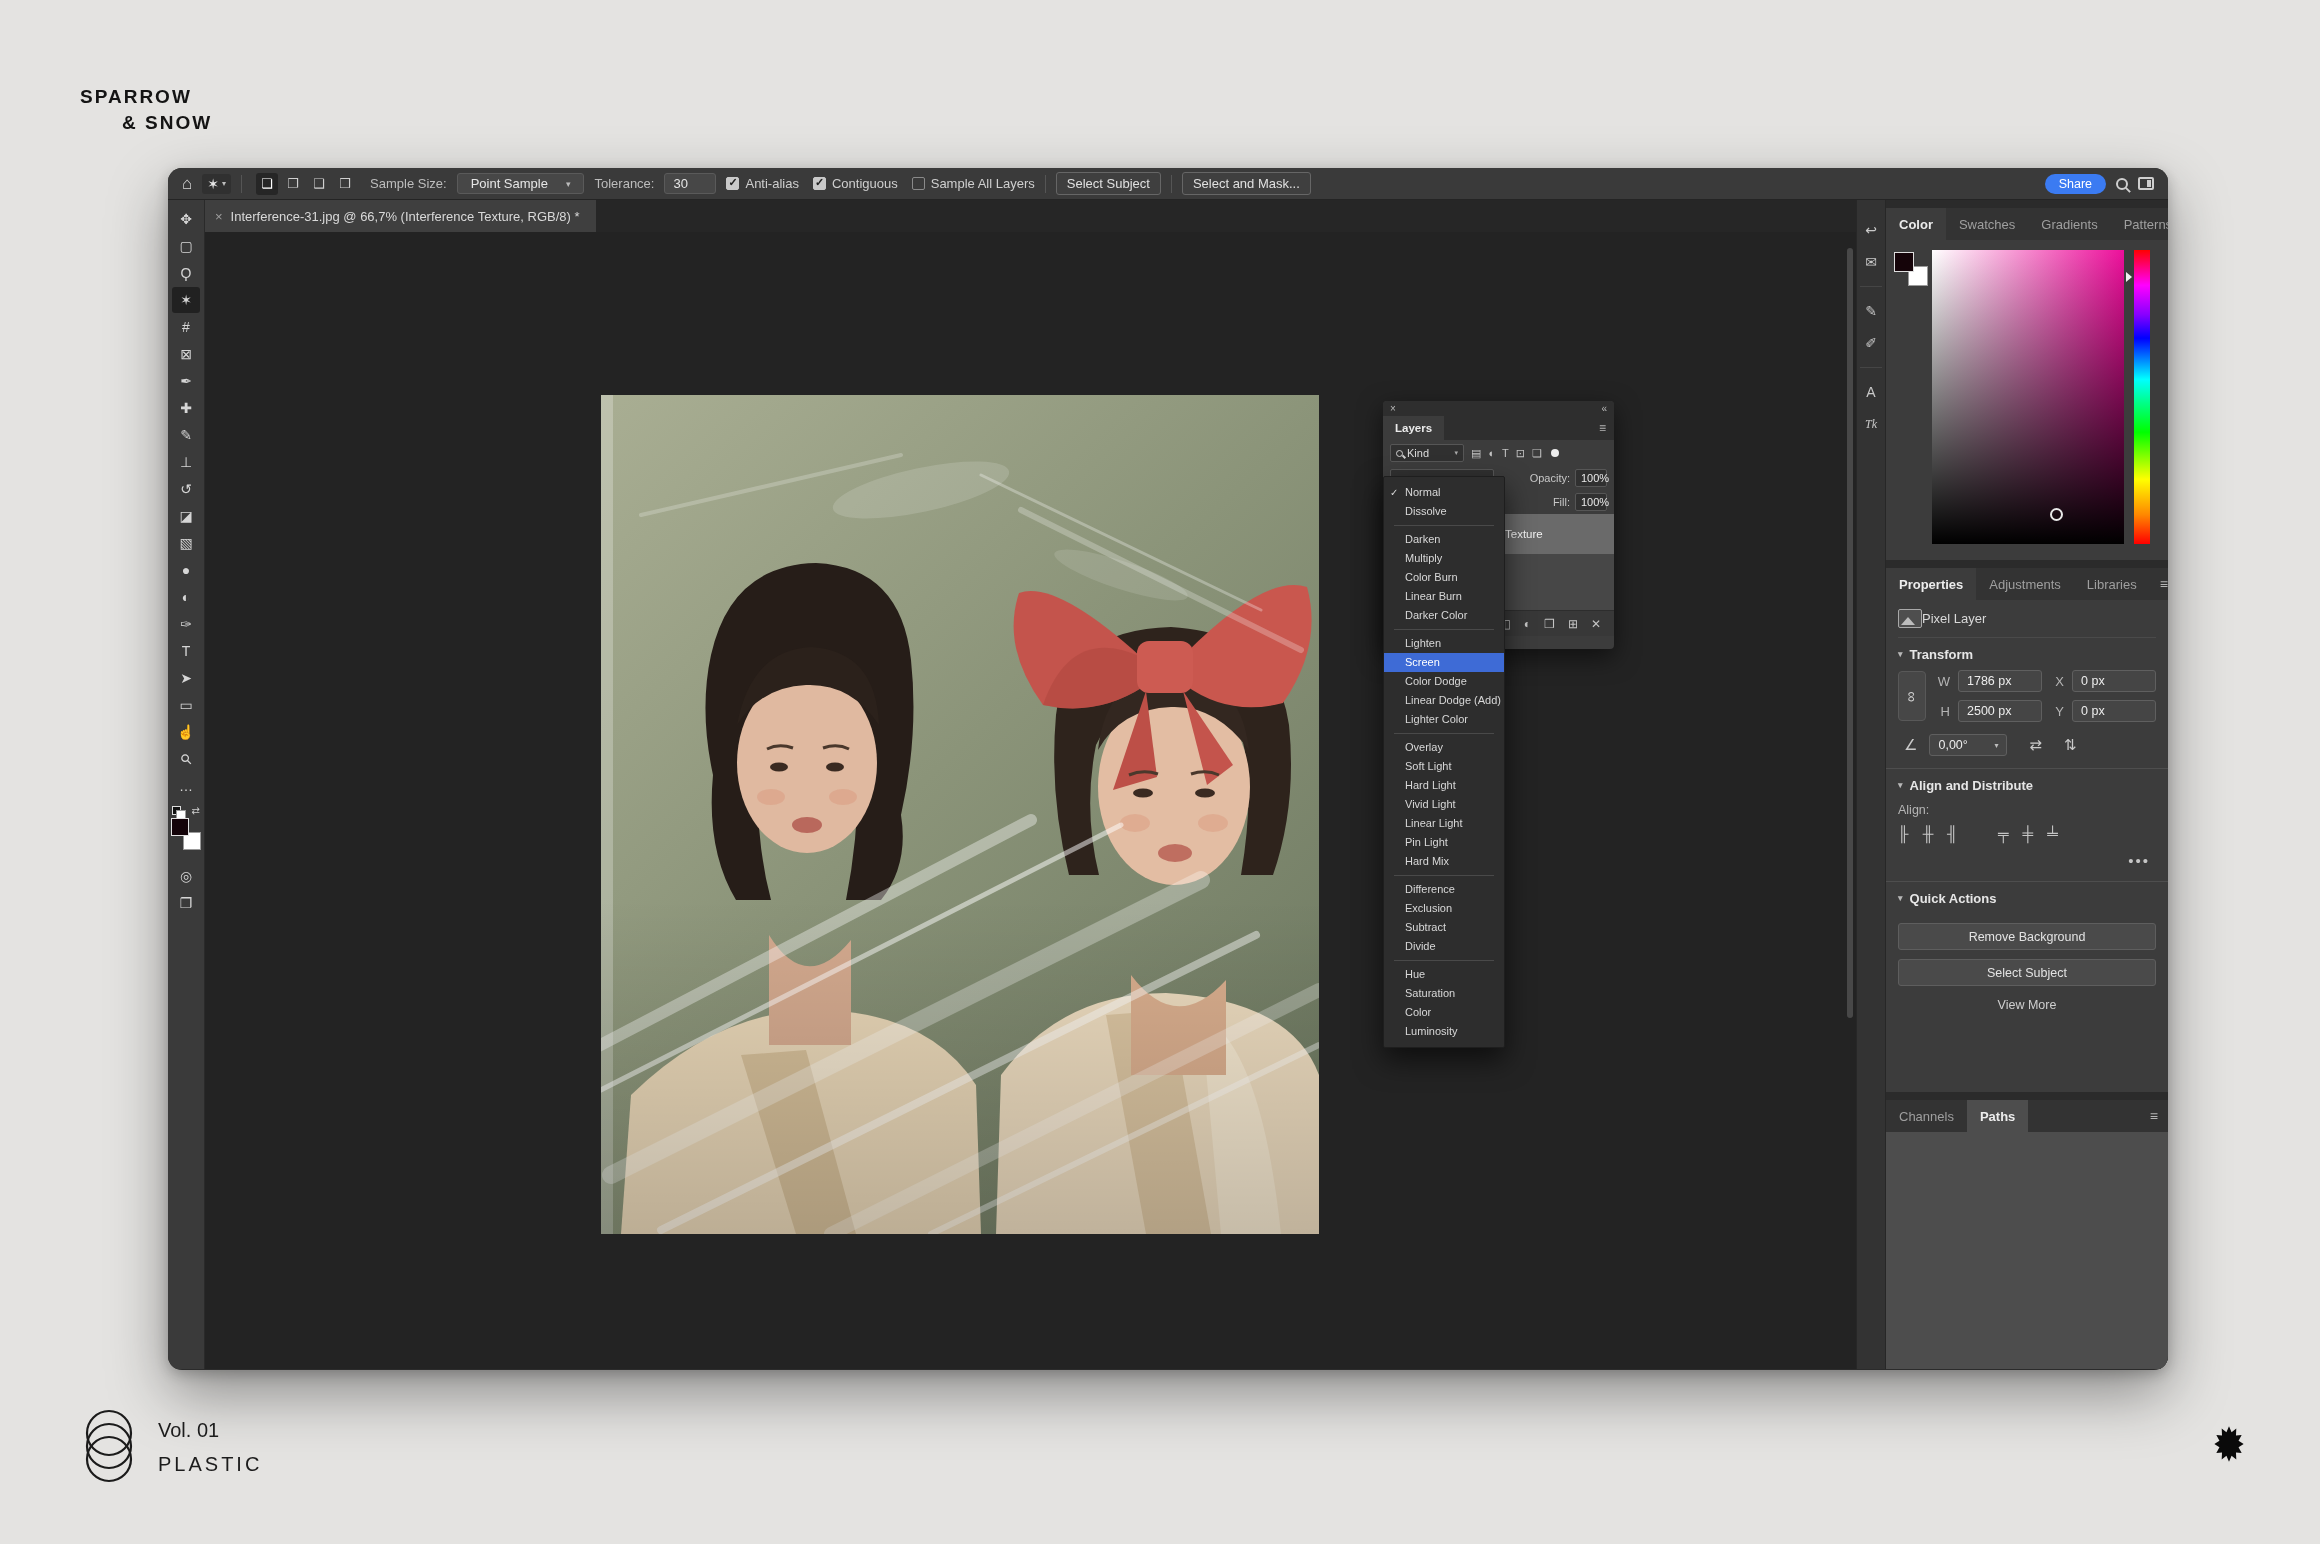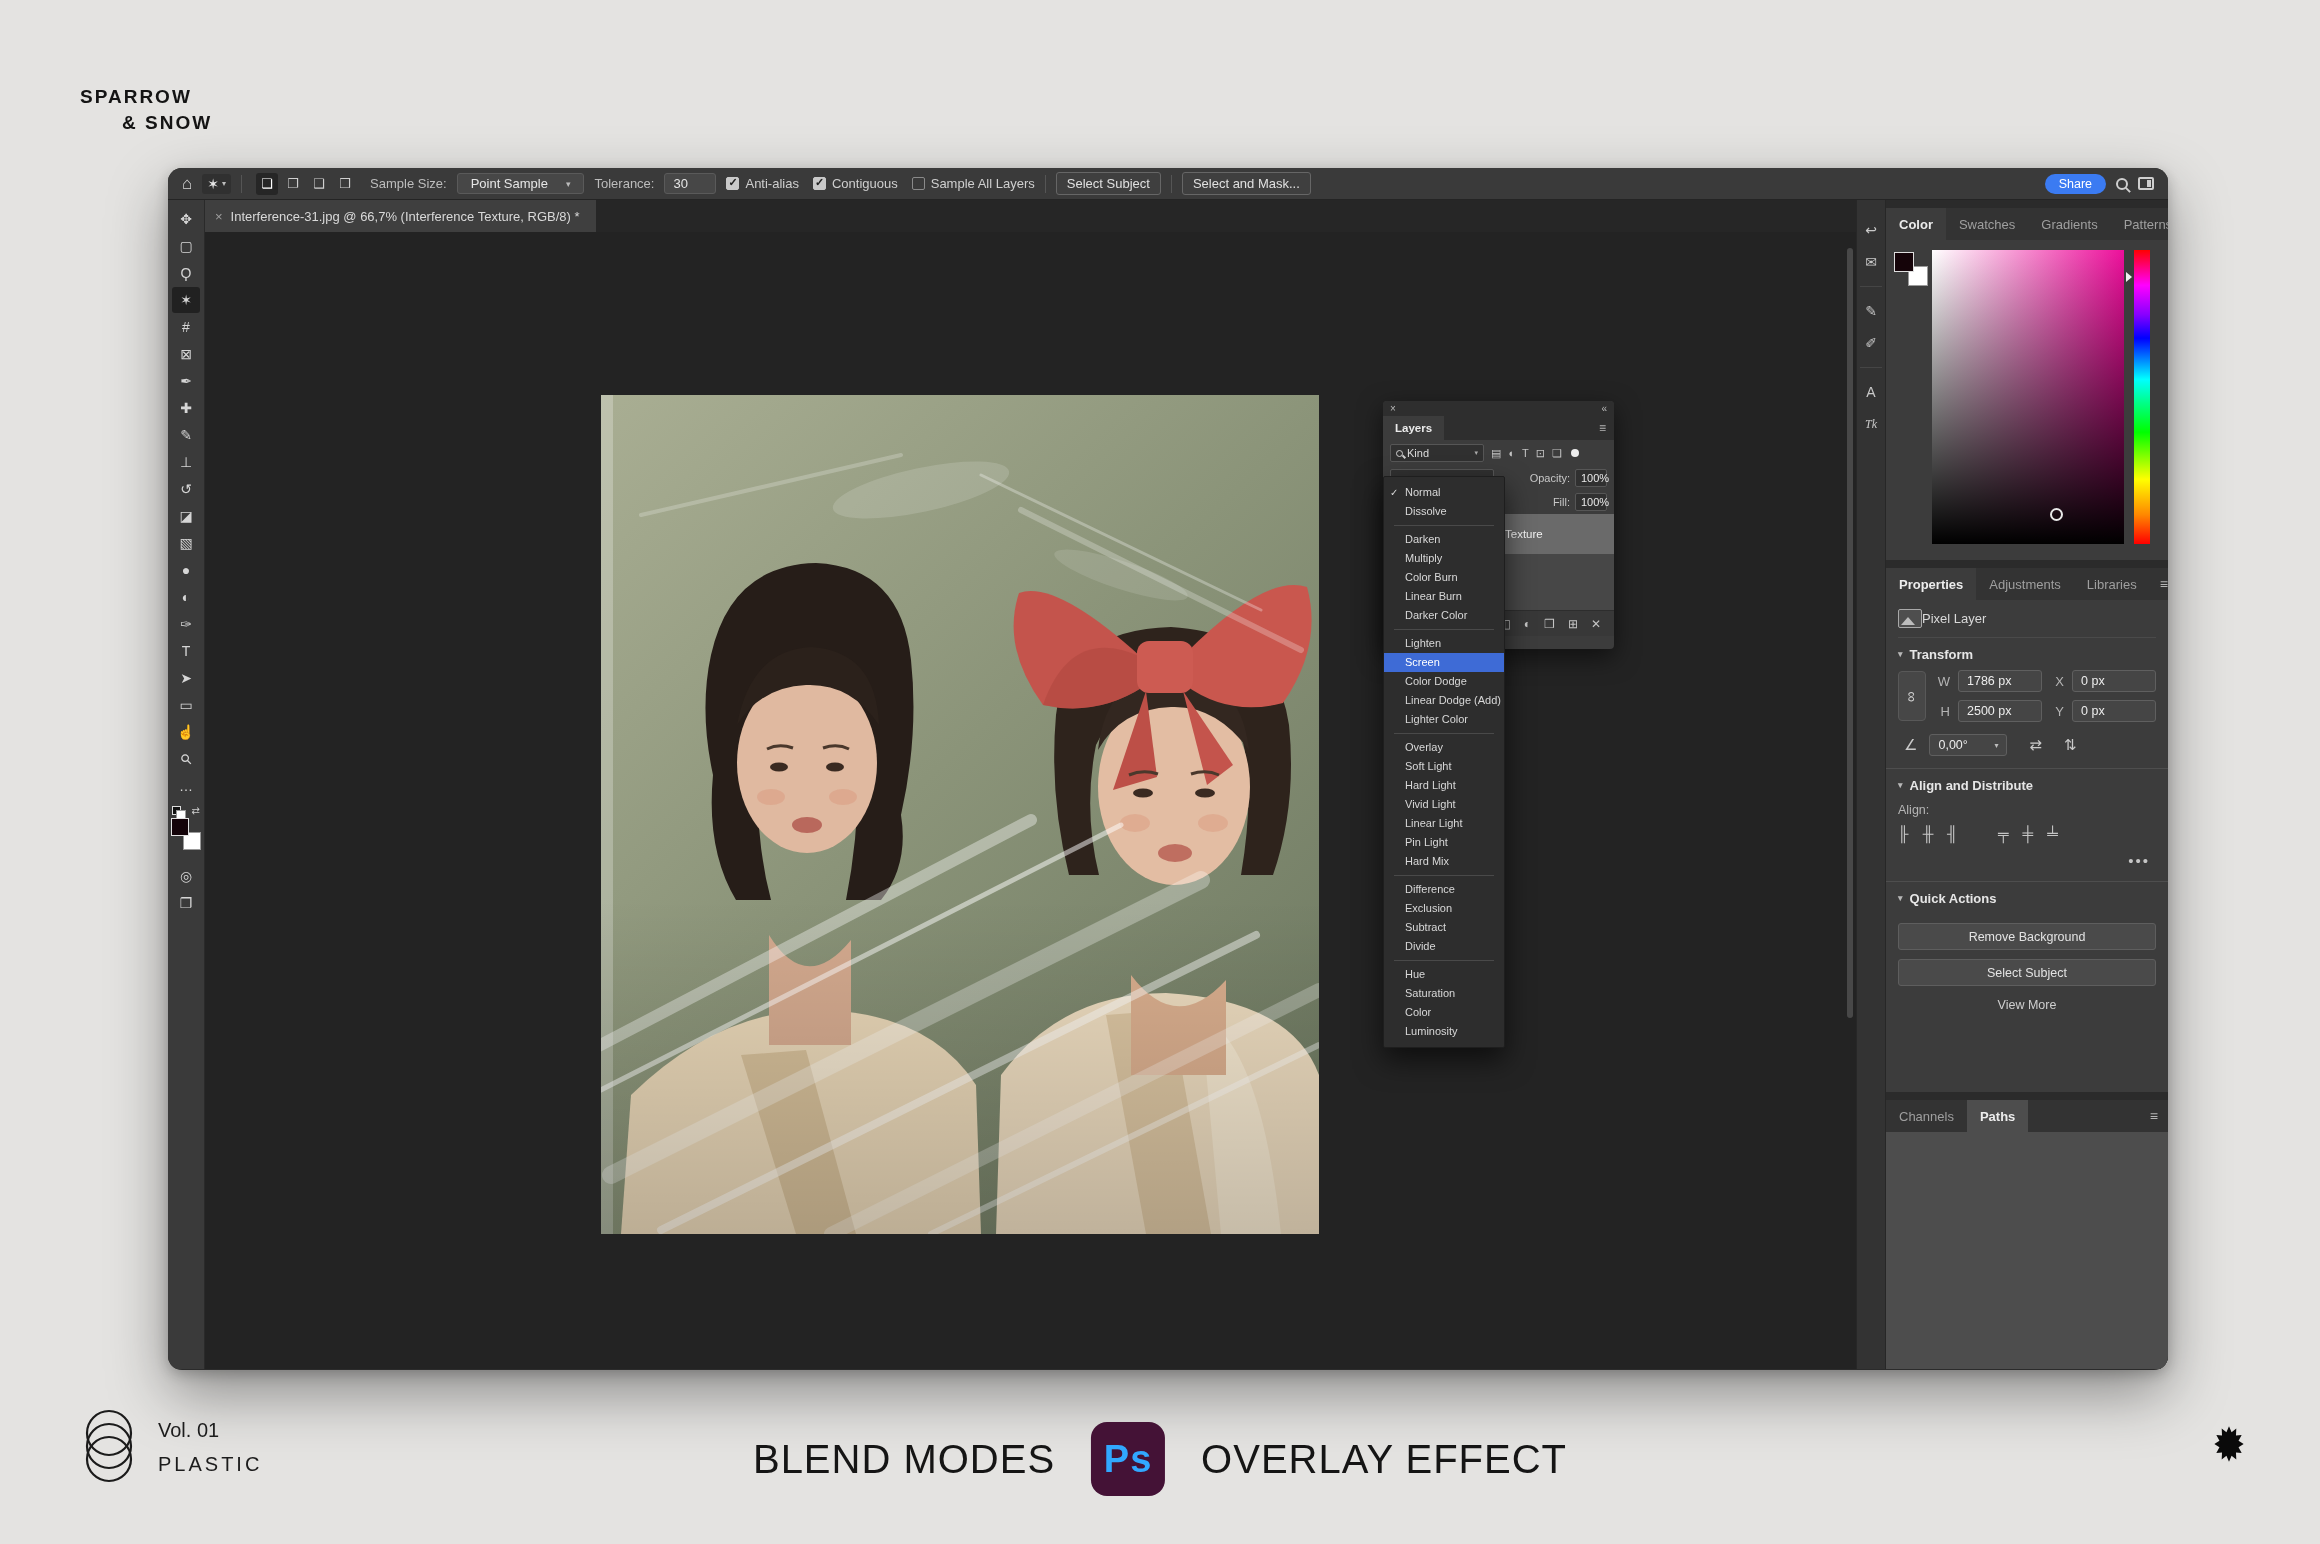--- a/index.html
+++ b/index.html
@@ -148,21 +148,21 @@
   .layers-panel{ position:absolute; left:1215px; top:233px; width:231px; height:248px; background:#3c3c3c;
                  border-radius:4px; box-shadow:0 8px 24px rgba(0,0,0,.55); z-index:4; overflow:hidden;
                  font-size:11px; color:#d5d5d5; }
   .lp-top{ height:15px; background:#2e2e2e; display:flex; align-items:center; justify-content:space-between;
            padding:0 7px; color:#b9b9b9; font-size:10px; }
   .lp-tabrow{ height:24px; background:#2e2e2e; display:flex; align-items:stretch; }
   .lp-tab{ display:flex; align-items:center; padding:0 12px; background:#3c3c3c; font-weight:bold;
            font-size:11.5px; color:#eaeaea; }
   .lp-menu{ margin-left:auto; display:flex; align-items:center; padding:0 8px; color:#b5b5b5; font-size:12px; }
   .lp-filter{ height:26px; display:flex; align-items:center; gap:7px; padding:0 7px; }
-  .kind-select{ display:flex; align-items:center; gap:4px; width:94px; height:18px; background:#303030;
+  .kind-select{ display:flex; align-items:center; gap:4px; width:74px; height:18px; background:#303030;
                 border:1px solid #565656; border-radius:2px; padding:0 5px; color:#dcdcdc; }
   .kind-select .g-search{ width:7px; height:7px; border-width:1.5px; }
   .kind-select .g-search::after{ width:1.5px; height:4px; right:-2px; bottom:-3px; }
   .kind-select::after{ content:"▾"; font-size:7px; color:#aaa; margin-left:auto; }
   .f-ic{ font-size:11px; color:#c3c3c3; }
   .pin-dot{ width:8px; height:8px; border-radius:50%; background:#ededed; margin-left:2px; }
   .lp-row{ height:24px; display:flex; align-items:center; gap:5px; padding:0 7px; }
   .blend-stub{ width:104px; height:18px; background:#303030; border:1px solid #565656; border-radius:2px;
                display:flex; align-items:center; justify-content:flex-end; padding:0 5px; }
   .blend-stub::after{ content:"▾"; font-size:7px; color:#aaa; }
@@ -641,22 +641,17 @@
           <circle cx="29" cy="38" r="22"></circle>
           <circle cx="29" cy="51" r="22"></circle>
       </g>
     </svg>
     <div class="txt">
       <div data-name="footer-vol">Vol. 01</div>
       <div class="plastic" data-name="footer-series">PLASTIC</div>
     </div>
   </div>
 
-  <div class="footer-center" data-name="footer-title-block">
-    <span data-name="footer-blend-modes">BLEND MODES</span>
-    <span class="ps-badge" data-name="photoshop-logo">Ps</span>
-    <span data-name="footer-overlay-effect">OVERLAY EFFECT</span>
-  </div>
 
   <svg class="footer-badge" width="42" height="64" viewBox="0 0 80 100" data-name="starburst-badge">
     <polygon fill="#0a0a0a" points="40,16 44.9,27.8 53.9,20.6 53.3,33.7 64.1,33 58.2,44 67.9,50 58.2,56 64.1,67 53.3,66.3 53.9,79.4 44.9,72.2 40,84 35.1,72.2 26.1,79.4 26.7,66.3 15.9,67 21.8,56 12.1,50 21.8,44 15.9,33 26.7,33.7 26.1,20.6 35.1,27.8"></polygon>
   </svg>
 </div>
 
 </body></html>

